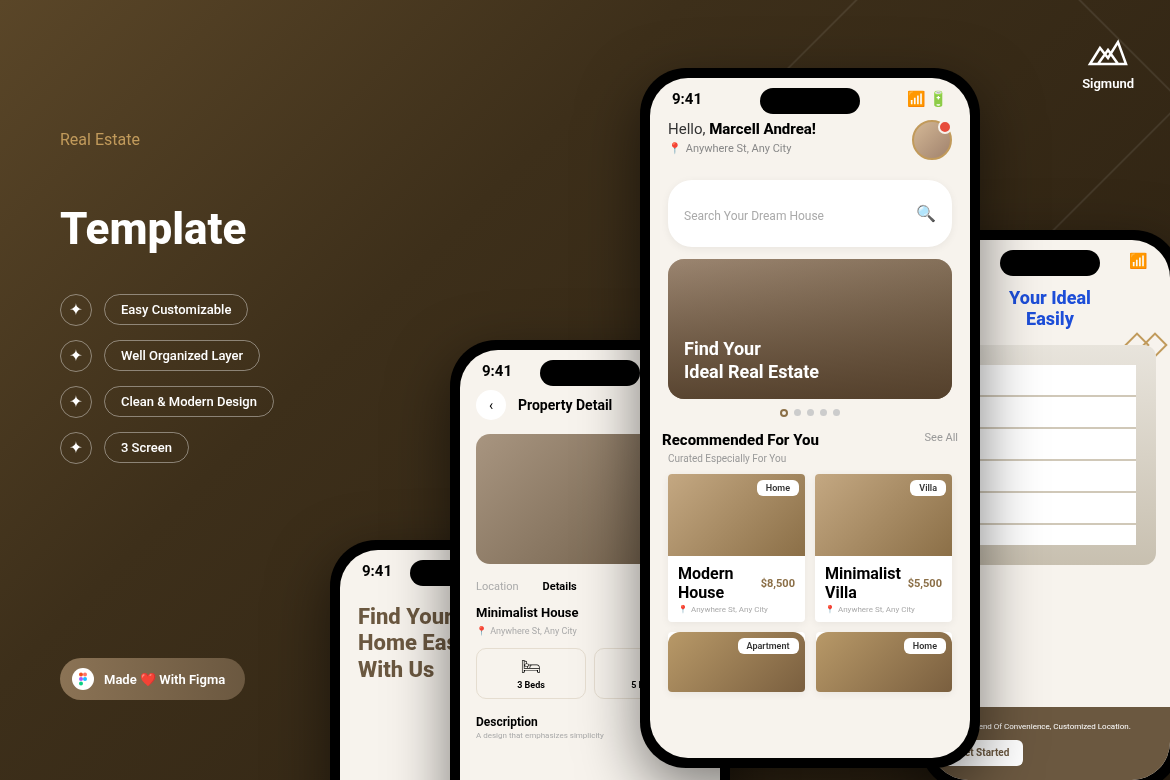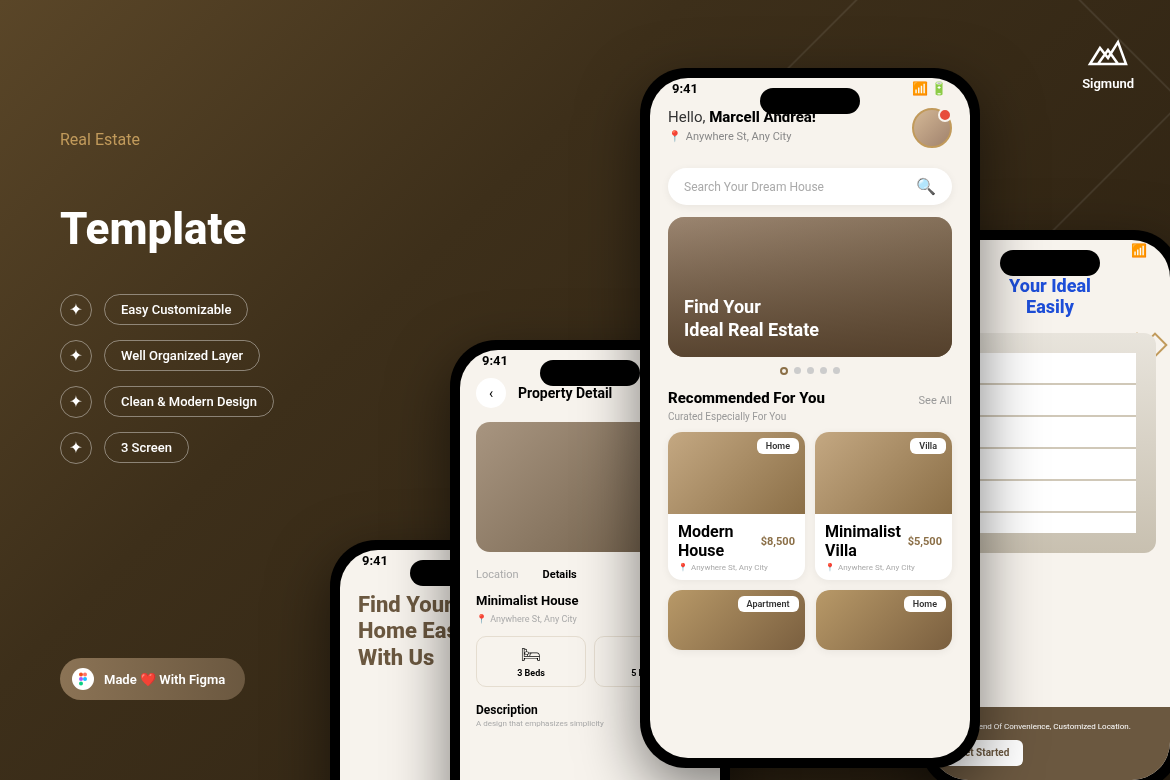--- a/index.html
+++ b/index.html
@@ -20,43 +20,43 @@
 .feature-pill{border:1px solid rgba(255,255,255,.4);border-radius:20px;padding:7px 16px;font-size:13px;font-weight:500}
 .figma-badge{position:absolute;left:60px;bottom:80px;display:flex;align-items:center;gap:10px;background:linear-gradient(90deg,#8b7355,#6b5840);padding:10px 20px 10px 12px;border-radius:24px;color:#fff;font-size:13px;font-weight:600}
 .figma-icon{width:22px;height:22px;background:#fff;border-radius:50%;display:flex;align-items:center;justify-content:center}
 .phones{position:absolute;right:0;top:0;width:780px;height:780px}
 .phone{position:absolute;background:#000;border-radius:46px;padding:10px;box-shadow:0 20px 60px rgba(0,0,0,.5)}
 .phone-screen{background:#f7f3ed;border-radius:38px;width:100%;height:100%;overflow:hidden;position:relative}
 .phone-1{width:340px;height:700px;left:250px;top:68px;z-index:4}
 .phone-2{width:280px;height:580px;left:60px;top:340px;z-index:3}
 .phone-3{width:260px;height:540px;left:-60px;top:540px;z-index:2}
 .phone-4{width:260px;height:560px;left:530px;top:230px;z-index:1}
-.status-bar{display:flex;justify-content:space-between;align-items:center;padding:3px 22px 4px;font-size:13px;font-weight:700;color:#000}
+.status-bar{display:flex;justify-content:space-between;align-items:center;padding:12px 22px 4px;font-size:15px;font-weight:700;color:#000}
 .status-icons{display:flex;gap:4px;align-items:center}
 .notch{position:absolute;top:10px;left:50%;transform:translateX(-50%);width:100px;height:26px;background:#000;border-radius:14px;z-index:10}
 .p1-header{padding:8px 18px;display:flex;justify-content:space-between;align-items:flex-start}
 .p1-greeting{font-size:15px;color:#333}
 .p1-greeting b{font-weight:800;color:#000}
 .p1-location{display:flex;align-items:center;gap:4px;font-size:11px;color:#888;margin-top:4px}
 .avatar{width:40px;height:40px;border-radius:50%;border:2px solid #c19a5b;background:linear-gradient(135deg,#d4b896,#a0826d);position:relative}
 .avatar::after{content:'';position:absolute;top:-2px;right:-2px;width:10px;height:10px;background:#e74c3c;border-radius:50%;border:2px solid #f7f3ed}
-.search-bar{margin:12px 18px;background:#fff;border-radius:24px;padding:9px 16px;display:flex;align-items:center;justify-content:space-between;box-shadow:0 2px 8px rgba(0,0,0,.06)}
+.search-bar{margin:12px 18px;background:#fff;border-radius:24px;padding:24px 16px;display:flex;align-items:flex-end;justify-content:space-between;box-shadow:0 2px 8px rgba(0,0,0,.06)}
 .search-placeholder{color:#aaa;font-size:12px}
 .hero-card{margin:8px 18px;height:140px;border-radius:16px;background:linear-gradient(135deg,#9b8570,#6b5840);position:relative;overflow:hidden;display:flex;align-items:flex-end;padding:16px}
 .hero-card::before{content:'';position:absolute;inset:0;background:linear-gradient(180deg,rgba(155,133,112,.3),rgba(80,60,40,.85))}
 .hero-text{position:relative;color:#fff;font-size:18px;font-weight:700;line-height:1.25}
 .dots{display:flex;justify-content:center;gap:6px;margin:10px 0}
 .dot{width:7px;height:7px;border-radius:50%;background:#ccc}
 .dot.active{border:2px solid #8b6f47;background:transparent;width:8px;height:8px}
-.section-head{display:flex;justify-content:space-between;align-items:flex-end;padding:4px 18px}
+.section-head{display:flex;justify-content:space-between;align-items:flex-start;padding:4px 12px}
 .section-title{font-size:15px;font-weight:800;color:#000}
 .see-all{font-size:11px;color:#999}
 .section-sub{font-size:10px;color:#999;padding:0 18px;margin-bottom:10px}
 .cards{display:flex;gap:10px;padding:0 18px}
-.card{flex:1;background:#fff;border-radius:14px;overflow:hidden;box-shadow:0 2px 8px rgba(0,0,0,.06)}
+.card{flex:1;background:#fff;border-radius:4px;overflow:hidden;box-shadow:0 2px 8px rgba(0,0,0,.06)}
 .card-img{height:82px;background:linear-gradient(135deg,#c4a882,#8b6f47);position:relative}
 .card-tag{position:absolute;top:6px;right:6px;background:#fff;padding:3px 9px;border-radius:6px;font-size:9px;font-weight:600;color:#333}
 .card-body{padding:8px 10px}
 .card-row{display:flex;justify-content:space-between;align-items:center}
 .card-name{font-size:16px;font-weight:700;color:#000}
 .card-price{font-size:11px;font-weight:700;color:#8b6f47}
 .card-loc{display:flex;align-items:center;gap:3px;font-size:8px;color:#aaa;margin-top:3px}
 .cards-2{display:flex;gap:11px;padding:10px 18px 0}
 .card-img-sm{height:60px;background:linear-gradient(135deg,#b89968,#7a5f3f);position:relative;border-radius:12px 12px 0 0}
 .p2-top{padding:6px 16px;display:flex;align-items:center;gap:12px}

